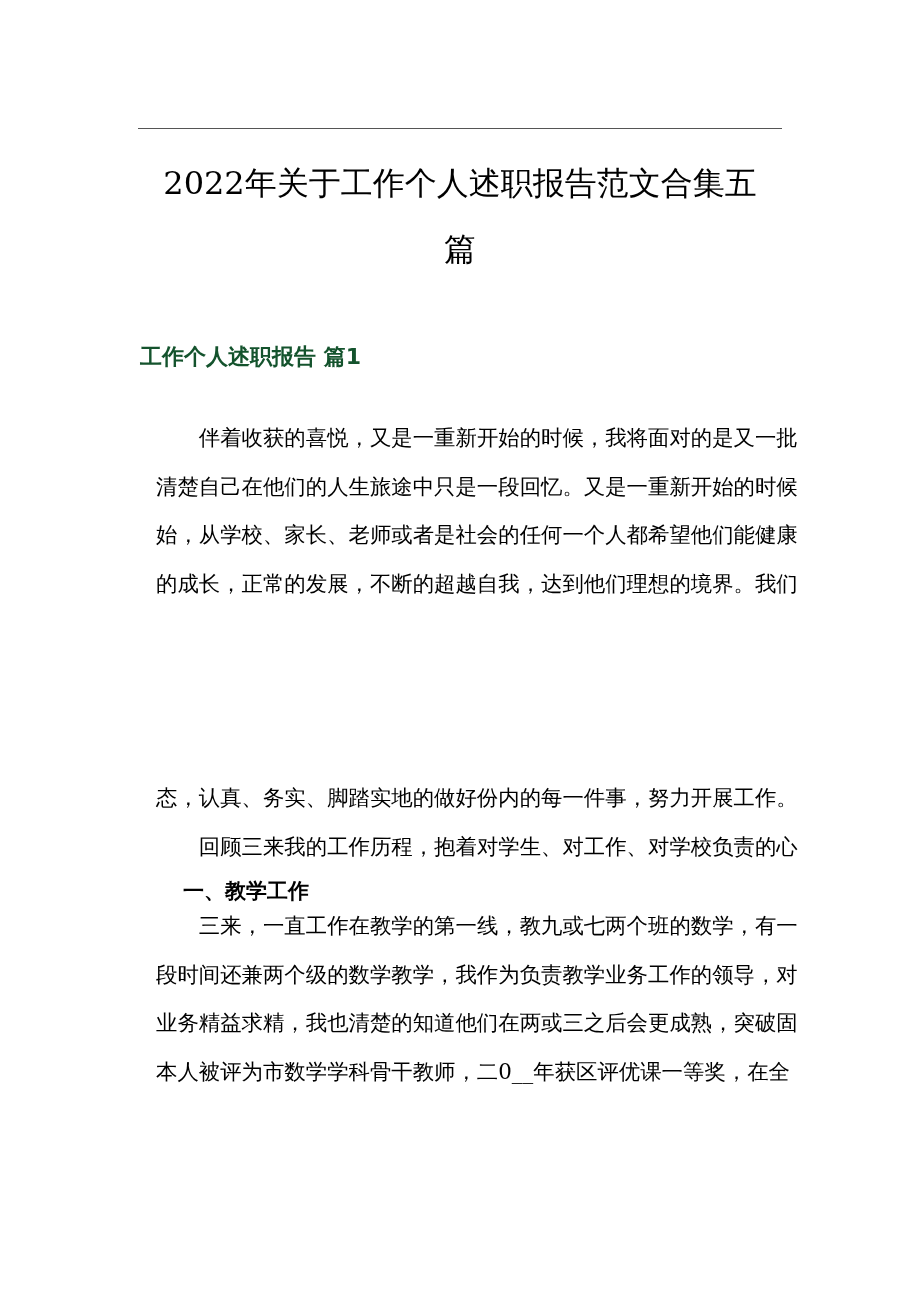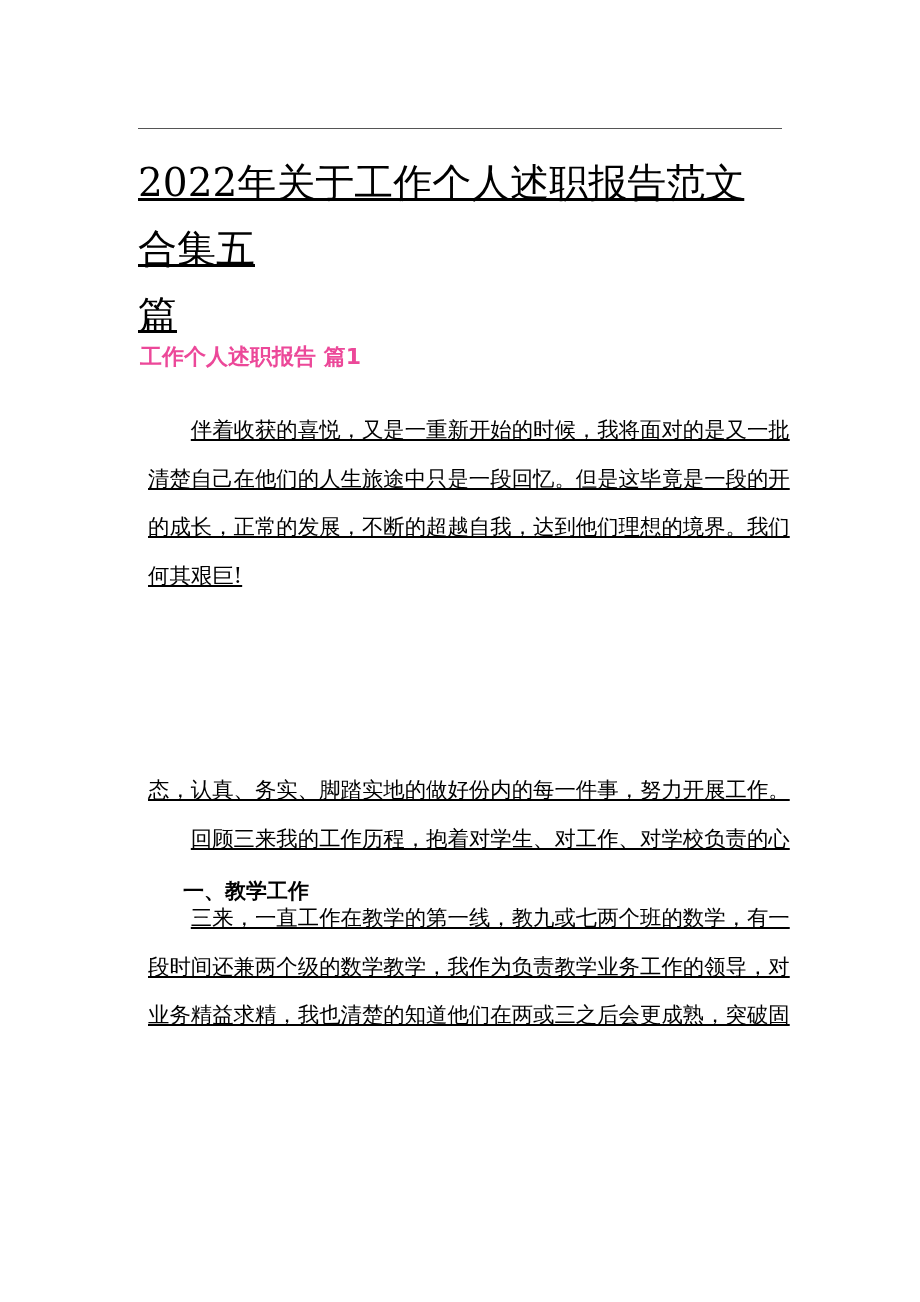--- a/index.html
+++ b/index.html
@@ -21,26 +21,25 @@
       top: 128px;
       width: 644px;
       height: 0;
       border-top: 1.5px solid #555555;
     }
     .doc-title {
       position: absolute;
       left: 138px;
       top: 150px;
       width: 644px;
-      font-size: 39px;
+      font-size: 32px;
       line-height: 66px;
-      text-align: left;
+      text-align: center;
       letter-spacing: 0px;
       font-family: "DejaVu Serif", "Liberation Serif", serif;
-      text-decoration: underline;
     }
     .section-heading {
       position: absolute;
       left: 140px;
       top: 342px;
       font-size: 22px;
       font-weight: bold;
       line-height: 30px;
       font-family: "DejaVu Sans", "Liberation Sans", sans-serif;
     }
@@ -48,23 +47,22 @@
       position: absolute;
       left: 140px;
       width: 642px;
       font-size: 21.4px;
       line-height: 48.5px;
       text-align: justify;
       text-align-last: left;
       font-family: "DejaVu Serif", "Liberation Serif", serif;
     }
     .para {
-      margin: 8px;
+      margin: 16px;
       text-indent: 2em;
-      text-decoration: underline;
     }
     .line {
       display: block;
       white-space: nowrap;
       text-align-last: justify;
     }
     .line.last {
       text-align-last: left;
     }
     .sub-heading {
@@ -80,39 +78,40 @@
 </head>
 <body>
 
 <div class="top-rule"></div>
 
 <div class="doc-title">
   <div>2022年关于工作个人述职报告范文合集五</div>
   <div>篇</div>
 </div>
 
-<div class="section-heading" id="sec-heading" style="color: #ec4899;">工作个人述职报告 篇1</div>
+<div class="section-heading" id="sec-heading" style="color: #14532d;">工作个人述职报告 篇1</div>
 
 <div class="body-text" style="top: 398px;">
   <div class="para">
     <span class="line">伴着收获的喜悦，又是一重新开始的时候，我将面对的是又一批</span>
-    <span class="line" style="text-indent:0">清楚自己在他们的人生旅途中只是一段回忆。但是这毕竟是一段的开</span>
+    <span class="line" style="text-indent:0">清楚自己在他们的人生旅途中只是一段回忆。又是一重新开始的时候</span>
+    <span class="line" style="text-indent:0">始，从学校、家长、老师或者是社会的任何一个人都希望他们能健康</span>
     <span class="line" style="text-indent:0">的成长，正常的发展，不断的超越自我，达到他们理想的境界。我们</span>
-    <span class="line last" style="text-indent:0">何其艰巨!</span>
   </div>
 </div>
 
 <div class="body-text" style="top: 758px;">
   <div class="para">
     <span class="line last" style="text-indent:0">态，认真、务实、脚踏实地的做好份内的每一件事，努力开展工作。</span>
     <span class="line">回顾三来我的工作历程，抱着对学生、对工作、对学校负责的心</span>
   </div>
 </div>
 
 <div class="sub-heading">一、教学工作</div>
 
 <div class="body-text" style="top: 886px;">
   <div class="para">
     <span class="line">三来，一直工作在教学的第一线，教九或七两个班的数学，有一</span>
     <span class="line" style="text-indent:0">段时间还兼两个级的数学教学，我作为负责教学业务工作的领导，对</span>
     <span class="line" style="text-indent:0">业务精益求精，我也清楚的知道他们在两或三之后会更成熟，突破固</span>
+    <span class="line" style="text-indent:0">本人被评为市数学学科骨干教师，二0__年获区评优课一等奖，在全</span>
   </div>
 </div>
 
 </body></html>

